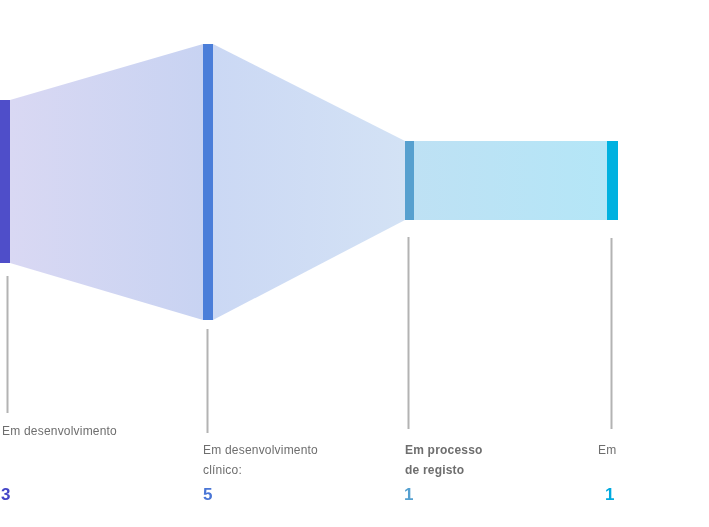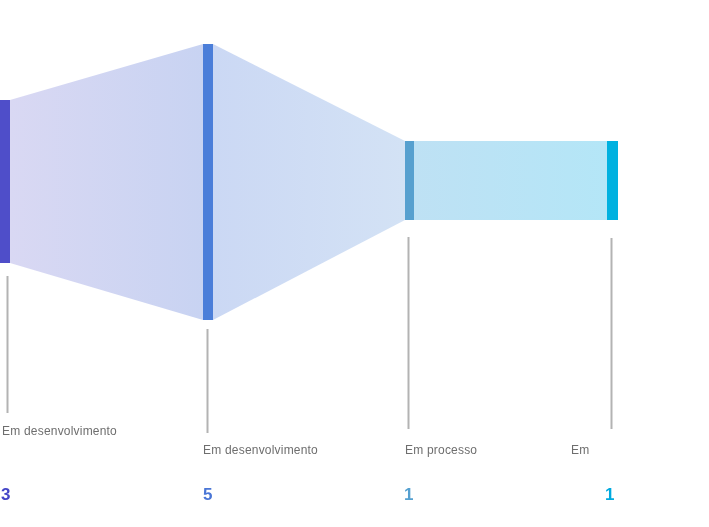--- a/index.html
+++ b/index.html
@@ -60,27 +60,29 @@
     <line x1="408.5" y1="237" x2="408.5" y2="429" stroke-width="2" stroke="#b3b3b3"></line>
     <line x1="611.5" y1="238" x2="611.5" y2="429" stroke-width="2" stroke="#b3b3b3"></line>
   </svg>
 
   <div class="stage-label" style="left: 2px; top: 422px; color: rgb(110, 110, 110);">
     <div>Em desenvolvimento</div>
   </div>
 
   <div class="stage-label" style="left: 203px; top: 441px; color: rgb(110, 110, 110);">
     <div>Em desenvolvimento</div>
+    <div>clínico:</div>
   </div>
 
-  <div class="stage-label" style="left: 405px; top: 441px; color: rgb(110, 110, 110);">
+  <div class="stage-label" style="left: 405px; top: 441px; color: rgb(110, 110, 110); font-weight: bold;">
     <div>Em processo</div>
+    <div>de registo</div>
   </div>
 
-  <div class="stage-label" style="left: 571px; top: 441px; color: rgb(110, 110, 110);">
+  <div class="stage-label" style="left: 598px; top: 441px; color: rgb(110, 110, 110);">
     <div>Em</div>
   </div>
 
   <div class="stage-value" style="left: 1px; top: 485px; color: rgb(68, 69, 199);">3</div>
 
   <div class="stage-value" style="left: 203px; top: 485px; color: rgb(74, 118, 214);">5</div>
 
   <div class="stage-value" style="left: 404px; top: 485px; color: rgb(85, 160, 208);">1</div>
 
   <div class="stage-value" style="left: 605px; top: 485px; color: rgb(0, 170, 223);">1</div>

